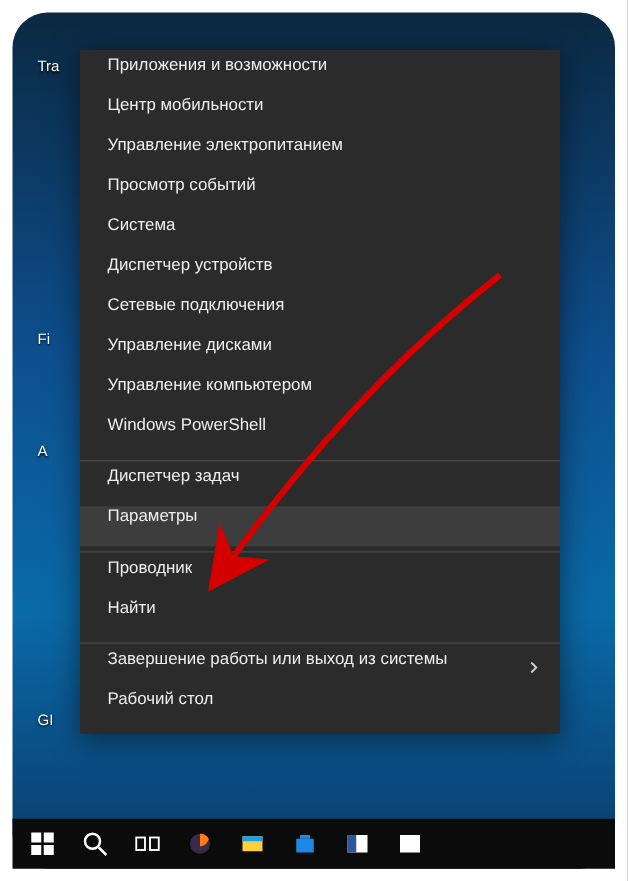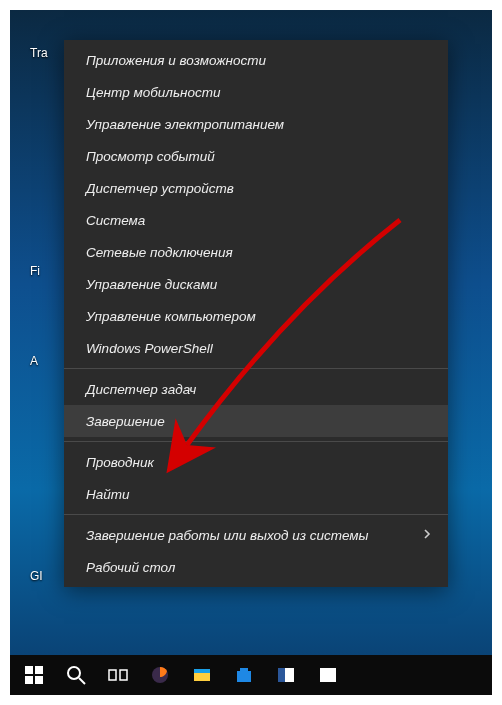--- a/index.html
+++ b/index.html
@@ -4,38 +4,39 @@
 <style>
   html,body{margin:0;padding:0;background:#fff;}
   .stage{
     width:502px;height:705px;position:relative;overflow:hidden;background:#fff;
     font-family:"Segoe UI",Arial,sans-serif;font-size:13px;color:#fff;
     box-sizing:border-box;padding:10px;
   }
   .desktop{
     position:absolute;inset:10px;background:#0a3a6a;
     background:linear-gradient(180deg,#0b2942 0%,#0e4f8e 40%,#0a6aa8 70%,#0a3a6a 100%);
+    border-radius:28px;
   }
   
   .dlabel{position:absolute;left:20px;color:#fff;font-size:12px;text-shadow:0 1px 2px #000;}
   
   .taskbar{
     position:absolute;left:0;right:0;bottom:0;height:40px;background:#0b0b0b;
     display:flex;align-items:center;gap:2px;padding:0 4px;
   }
   .tb-btn{width:40px;height:40px;display:flex;align-items:center;justify-content:center;}
   .tb-icon{width:20px;height:20px;}
   
   .ctx{
     position:absolute;left:54px;top:30px;width:384px;background:#2b2b2b;
     box-shadow:0 4px 22px rgba(0,0,0,.5);padding:4px 0;
   }
   .mi{
-    height:32px;display:flex;align-items:center;padding:0 22px;
-    color:#eee;font-size:13.5px;white-space:nowrap;position:relative;cursor:default;font-style:italic;
+    height:32px;display:flex;align-items:flex-start;padding:0 22px;
+    color:#eee;font-size:13.5px;white-space:nowrap;position:relative;cursor:default;
   }
   .mi.hover{background:#3d3d3d;}
   .sep{height:1px;margin:4px 0;background:#4a4a4a;}
   .chev{position:absolute;right:16px;top:50%;transform:translateY(-50%);color:#ccc;font-size:12px;}
   
   .arrow{position:absolute;left:155px;top:200px;pointer-events:none;}
 </style>
 </head>
 <body>
 
@@ -54,45 +55,45 @@
       <div class="mi">
           <span>Центр мобильности</span>
         </div>
       <div class="mi">
           <span>Управление электропитанием</span>
         </div>
       <div class="mi">
           <span>Просмотр событий</span>
         </div>
       <div class="mi">
-          <span>Диспетчер устройств</span>
+          <span>Система</span>
         </div>
       <div class="mi">
-          <span>Система</span>
+          <span>Диспетчер устройств</span>
         </div>
       <div class="mi">
           <span>Сетевые подключения</span>
         </div>
       <div class="mi">
           <span>Управление дисками</span>
         </div>
       <div class="mi">
           <span>Управление компьютером</span>
         </div>
       <div class="mi">
           <span>Windows PowerShell</span>
         </div>
 
       <div class="sep"></div>
 
       <div class="mi">
           <span>Диспетчер задач</span>
         </div>
       <div class="mi hover">
-          <span>Завершение</span>
+          <span>Параметры</span>
         </div>
 
       <div class="sep"></div>
 
       <div class="mi">
           <span>Проводник</span>
         </div>
       <div class="mi">
           <span>Найти</span>
         </div>

